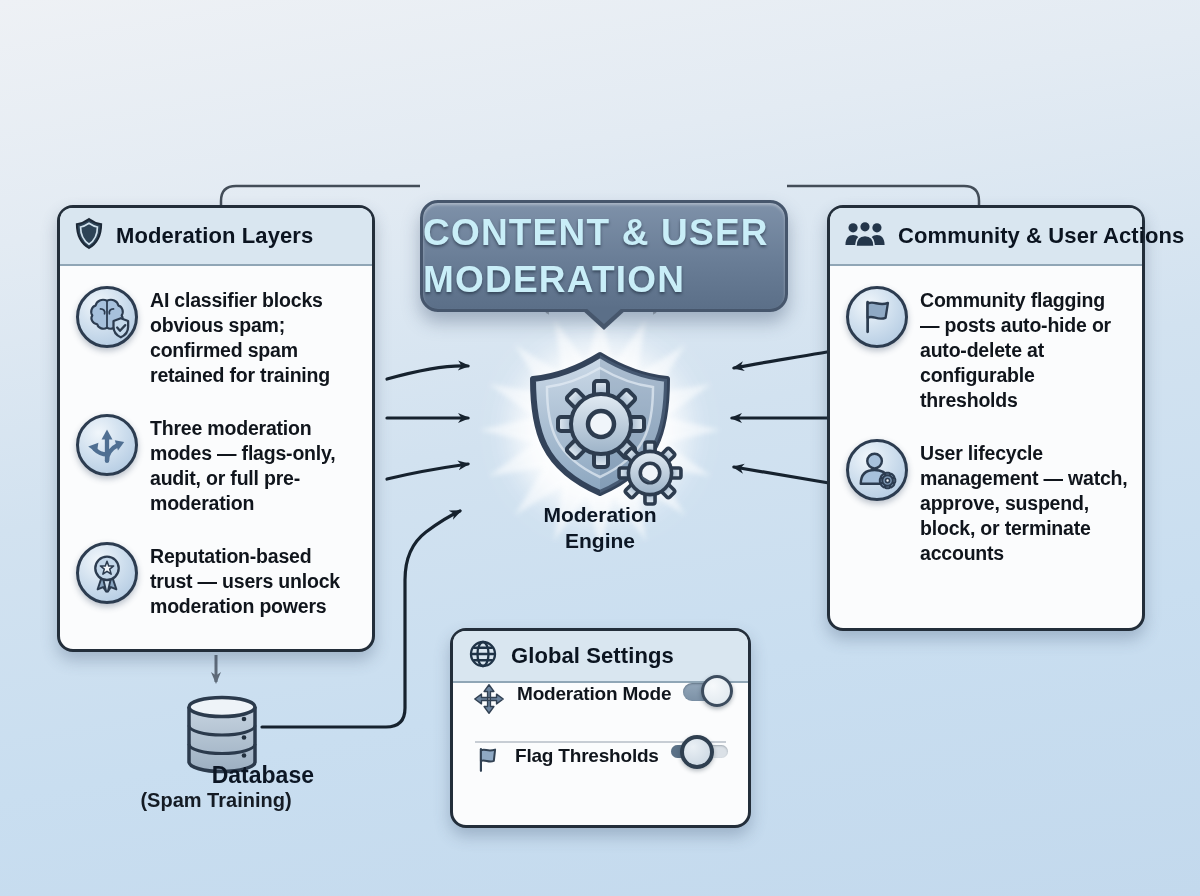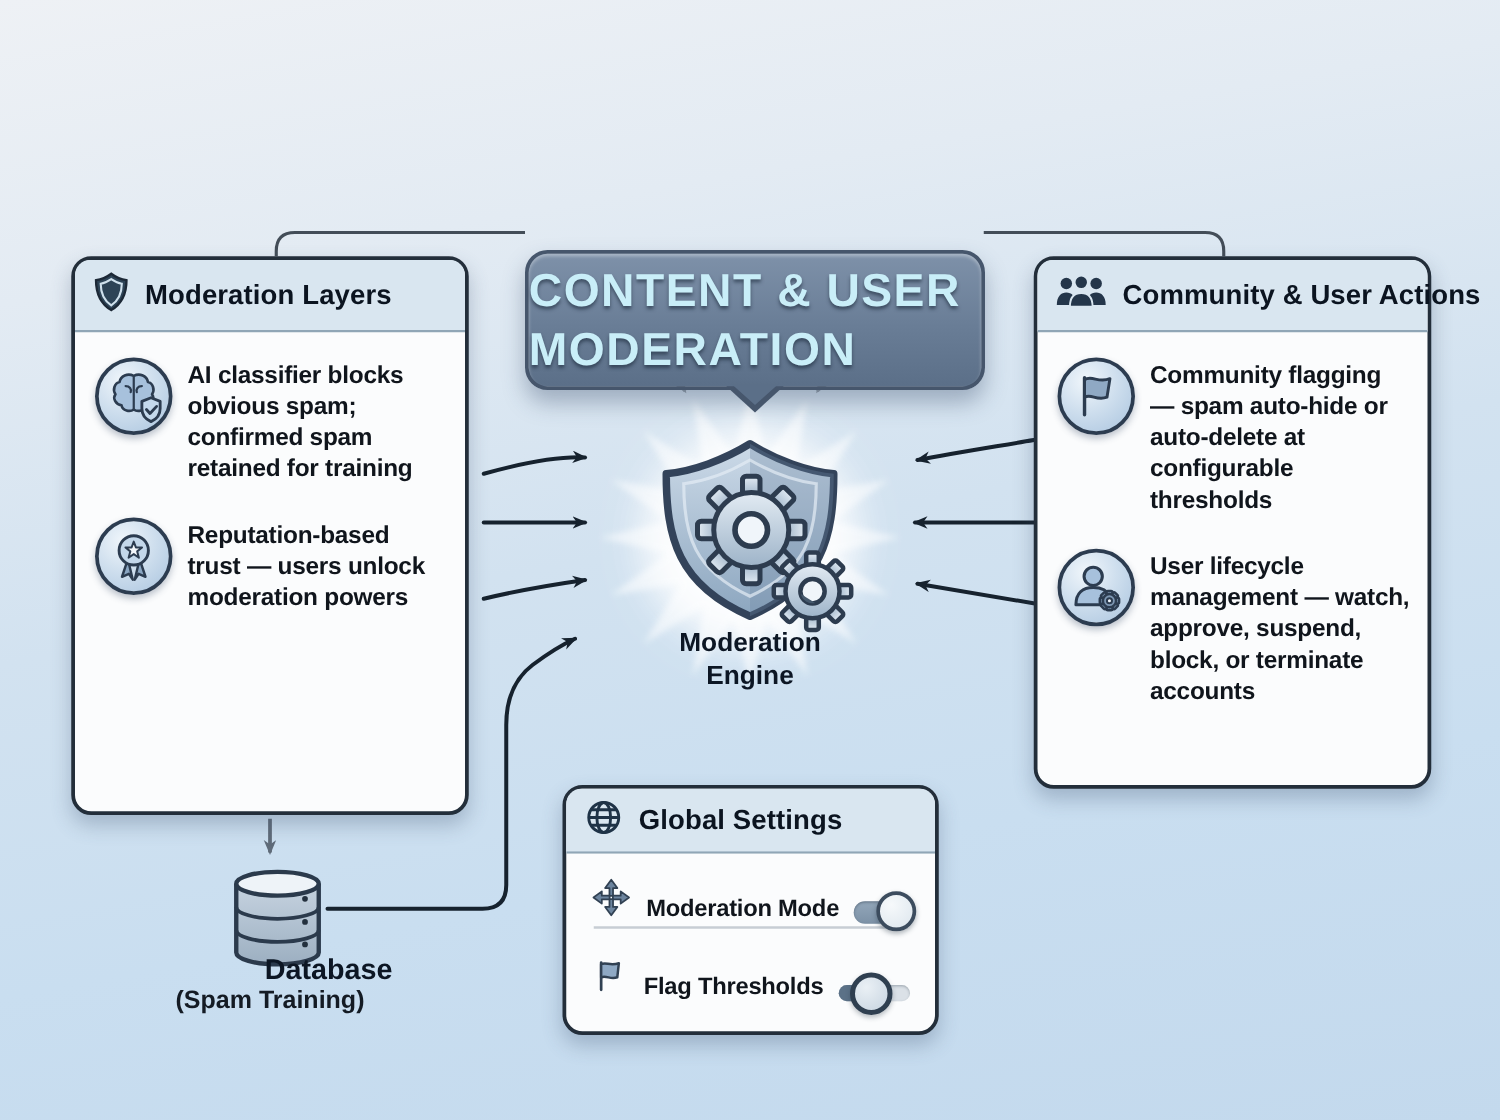--- a/index.html
+++ b/index.html
@@ -40,21 +40,21 @@
     border:3px solid #2c3c50;box-shadow:0 3px 6px rgba(40,60,90,.30);
     display:flex;align-items:center;justify-content:center;box-sizing:border-box;}
   .item-text{font-size:19.5px;line-height:25px;color:#10151c;font-weight:600;letter-spacing:-.2px;padding-top:2px;}
 
   #left-card{left:57px;top:205px;width:318px;height:447px;}
   #right-card{left:827px;top:205px;width:318px;height:426px;}
 
   
   #settings-card{left:450px;top:628px;width:301px;height:200px;}
   #settings-card .card-header{height:50px;}
-  .srow{display:flex;align-items:flex-end;gap:12px;padding:0 20px;height:56px;}
+  .srow{display:flex;align-items:flex-start;gap:12px;padding:0 20px;height:56px;}
   .srow:first-of-type{margin-top:8px;}
   .srow .slabel{font-size:19px;font-weight:600;color:#10151c;letter-spacing:-.2px;white-space:nowrap;}
   .sdivider{height:2px;background:#c7cdd4;margin:2px 22px;}
   .toggle{position:relative;margin-left:auto;width:70px;height:18px;border-radius:10px;
     background:linear-gradient(180deg,#93a7ba,#7c91a6);box-shadow:inset 0 1px 2px rgba(30,45,60,.4);}
   .toggle .knob{position:absolute;right:-5px;top:-8px;width:32px;height:32px;border-radius:50%;
     background:radial-gradient(circle at 35% 30%,#f6f9fb,#dde6ed);border:3px solid #3c4c5e;
     box-sizing:border-box;box-shadow:0 2px 4px rgba(30,45,60,.35);}
   .slider{position:relative;margin-left:auto;width:92px;height:13px;border-radius:8px;
     background:#dbe1e7;box-shadow:inset 0 1px 2px rgba(30,45,60,.3);}
@@ -213,20 +213,37 @@
             <path d="M32 13 V44 M24 22 c4 0 6 3 5 6 M40 22 c-4 0-6 3-5 6" fill="none" stroke="#2c3c50" stroke-width="2.2" stroke-linecap="round"></path>
             <path d="M40 37 l9-3.5 9 3.5 v7 c0 6.5-3.5 10.5-9 13 c-5.5-2.5-9-6.5-9-13 z" fill="#c4d9ec" stroke="#2c3c50" stroke-width="2.8" stroke-linejoin="round"></path>
             <path d="M44.5 45 l3.5 4 6.5-7" fill="none" stroke="#2c3c50" stroke-width="2.8" stroke-linecap="round" stroke-linejoin="round"></path>
           </svg>
         </div>
         <div class="item-text">AI classifier blocks obvious spam; confirmed spam retained for training</div>
       </div>
       <div class="item">
         <div class="badge">
           <svg width="50" height="50" viewBox="0 0 64 64">
+            <g stroke="#4f6f92" stroke-width="5.5" fill="none" stroke-linecap="round">
+              <path d="M32 52 V25"></path>
+              <path d="M32 44 C27 44 21 42 16 37"></path>
+              <path d="M32 52 C32 41 40 35 46 32"></path>
+            </g>
+            <g fill="#4f6f92">
+              <polygon points="32,12 25,25 39,25"></polygon>
+              <polygon points="8,34 21,29 19,42"></polygon>
+              <polygon points="54,28 42,26 46,39"></polygon>
+            </g>
+          </svg>
+        </div>
+        <div class="item-text">Three moderation modes — flags-only, audit, or full pre-moderation</div>
+      </div>
+      <div class="item">
+        <div class="badge">
+          <svg width="50" height="50" viewBox="0 0 64 64">
             <path d="M26 35 L20 53 L27 50 L31 56 Z" fill="#8aa6c2" stroke="#2c3c50" stroke-width="2.5" stroke-linejoin="round"></path>
             <path d="M38 35 L44 53 L37 50 L33 56 Z" fill="#8aa6c2" stroke="#2c3c50" stroke-width="2.5" stroke-linejoin="round"></path>
             <circle cx="32" cy="26" r="15" fill="#c3d7ea" stroke="#2c3c50" stroke-width="3"></circle>
             <polygon points="32,17 34.2,23 40.5,23 35.5,27 37.3,33.5 32,29.8 26.7,33.5 28.5,27 23.5,23 29.8,23" fill="#f2f6fa" stroke="#2c3c50" stroke-width="2" stroke-linejoin="round"></polygon>
           </svg>
         </div>
         <div class="item-text">Reputation-based trust — users unlock moderation powers</div>
       </div>
     </div>
   </div>
@@ -248,21 +265,21 @@
       <span class="htitle">Community &amp; User Actions</span>
     </div>
     <div class="card-body">
       <div class="item">
         <div class="badge">
           <svg width="50" height="50" viewBox="0 0 64 64">
             <path d="M20 51 V13" stroke="#2c3c50" stroke-width="3.5" stroke-linecap="round" fill="none"></path>
             <path d="M20 15 C28 10 34 19 46 14 L43 33 C32 37 27 29 20 33 Z" fill="#8fa9c4" stroke="#2c3c50" stroke-width="3" stroke-linejoin="round"></path>
           </svg>
         </div>
-        <div class="item-text">Community flagging — spam auto-hide or auto-delete at configurable thresholds</div>
+        <div class="item-text">Community flagging — posts auto-hide or auto-delete at configurable thresholds</div>
       </div>
       <div class="item">
         <div class="badge">
           <svg width="52" height="52" viewBox="0 0 64 64">
             <circle cx="29" cy="21" r="9" fill="#a7c1dc" stroke="#2c3c50" stroke-width="3"></circle>
             <path d="M12 49 C12 37 19 32 29 32 C37 32 43 35 46 41 L46 49 Z" fill="#a7c1dc" stroke="#2c3c50" stroke-width="3" stroke-linejoin="round"></path>
             <g transform="translate(45,45) scale(0.5)">
               <g fill="#7e98b4" stroke="#2c3c50" stroke-width="5" stroke-linejoin="round">
                 <rect x="-6" y="-19" width="12" height="10" rx="3"></rect>
                 <rect x="-6" y="-19" width="12" height="10" rx="3" transform="rotate(45)"></rect>

